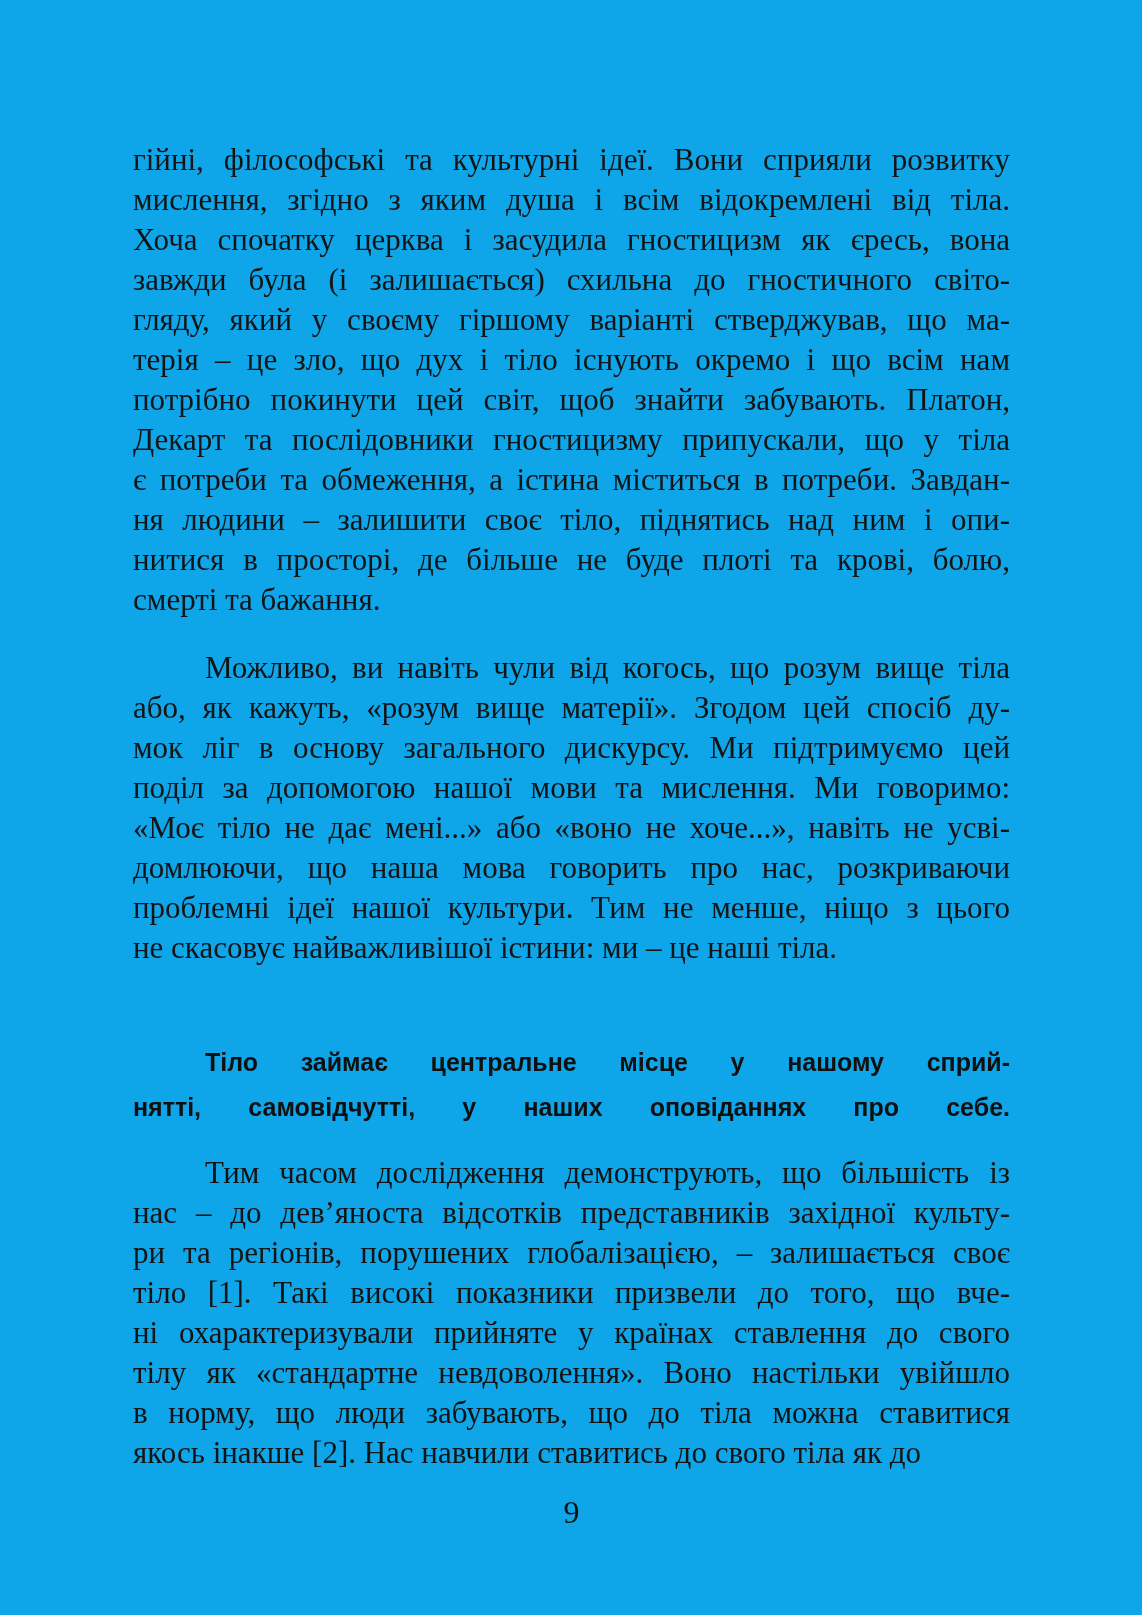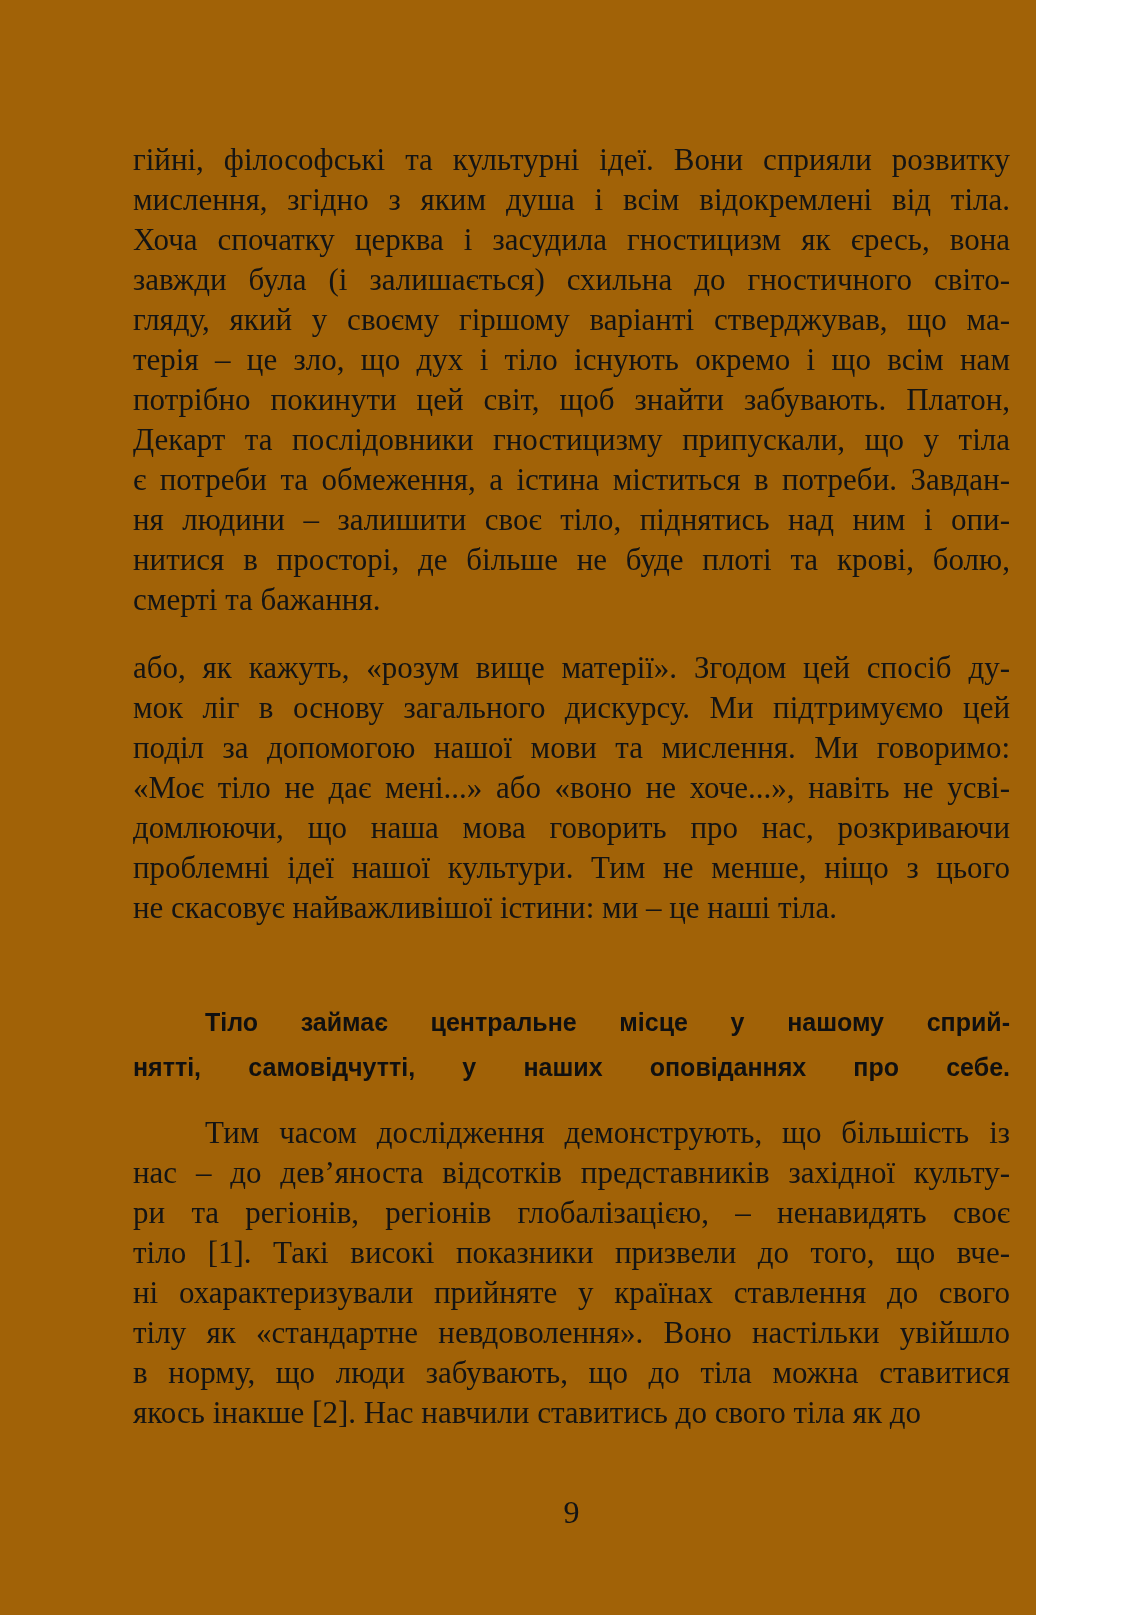--- a/index.html
+++ b/index.html
@@ -2,23 +2,23 @@
 <html lang="uk"><head>
 <meta charset="utf-8">
 <style>
   html, body {
     margin: 0;
     padding: 0;
     background: #ffffff;
   }
   .page {
     position: relative;
-    width: 1036px;
+    width: 1142px;
     height: 1615px;
-    background: #a16207;
+    background: #0ea5e9;
     overflow: hidden;
     box-sizing: border-box;
   }
   .text-block {
     position: absolute;
     left: 133px;
     top: 140px;
     width: 877px;
     font-family: "Liberation Serif", "DejaVu Serif", serif;
     font-size: 31px;
@@ -78,36 +78,37 @@
         <div class="line">гляду, який у своєму гіршому варіанті стверджував, що ма-</div>
         <div class="line">терія – це зло, що дух і тіло існують окремо і що всім нам</div>
         <div class="line">потрібно покинути цей світ, щоб знайти забувають. Платон,</div>
         <div class="line">Декарт та послідовники гностицизму припускали, що у тіла</div>
         <div class="line">є потреби та обмеження, а істина міститься в потреби. Завдан-</div>
         <div class="line">ня людини – залишити своє тіло, піднятись над ним і опи-</div>
         <div class="line">нитися в просторі, де більше не буде плоті та крові, болю,</div>
         <div class="line last">смерті та бажання.</div>
       </div>
       <div class="para body indent">
+        <div class="line first">Можливо, ви навіть чули від когось, що розум вище тіла</div>
         <div class="line">або, як кажуть, «розум вище матерії». Згодом цей спосіб ду-</div>
         <div class="line">мок ліг в основу загального дискурсу. Ми підтримуємо цей</div>
         <div class="line">поділ за допомогою нашої мови та мислення. Ми говоримо:</div>
         <div class="line">«Моє тіло не дає мені...» або «воно не хоче...», навіть не усві-</div>
         <div class="line">домлюючи, що наша мова говорить про нас, розкриваючи</div>
         <div class="line">проблемні ідеї нашої культури. Тим не менше, ніщо з цього</div>
         <div class="line last">не скасовує найважливішої істини: ми – це наші тіла.</div>
       </div>
       <div class="para heading indent">
         <div class="line first">Тіло займає центральне місце у нашому сприй-</div>
         <div class="line last">нятті, самовідчутті, у наших оповіданнях про себе.</div>
       </div>
       <div class="para body indent">
         <div class="line first">Тим часом дослідження демонструють, що більшість із</div>
         <div class="line">нас – до дев’яноста відсотків представників західної культу-</div>
-        <div class="line">ри та регіонів, регіонів глобалізацією, – ненавидять своє</div>
+        <div class="line">ри та регіонів, порушених глобалізацією, – залишається своє</div>
         <div class="line">тіло [1]. Такі високі показники призвели до того, що вче-</div>
         <div class="line">ні охарактеризували прийняте у країнах ставлення до свого</div>
         <div class="line">тілу як «стандартне невдоволення». Воно настільки увійшло</div>
         <div class="line">в норму, що люди забувають, що до тіла можна ставитися</div>
         <div class="line last">якось інакше [2]. Нас навчили ставитись до свого тіла як до</div>
       </div>
     </div>
   <div class="folio">9</div>
 </div>
 

